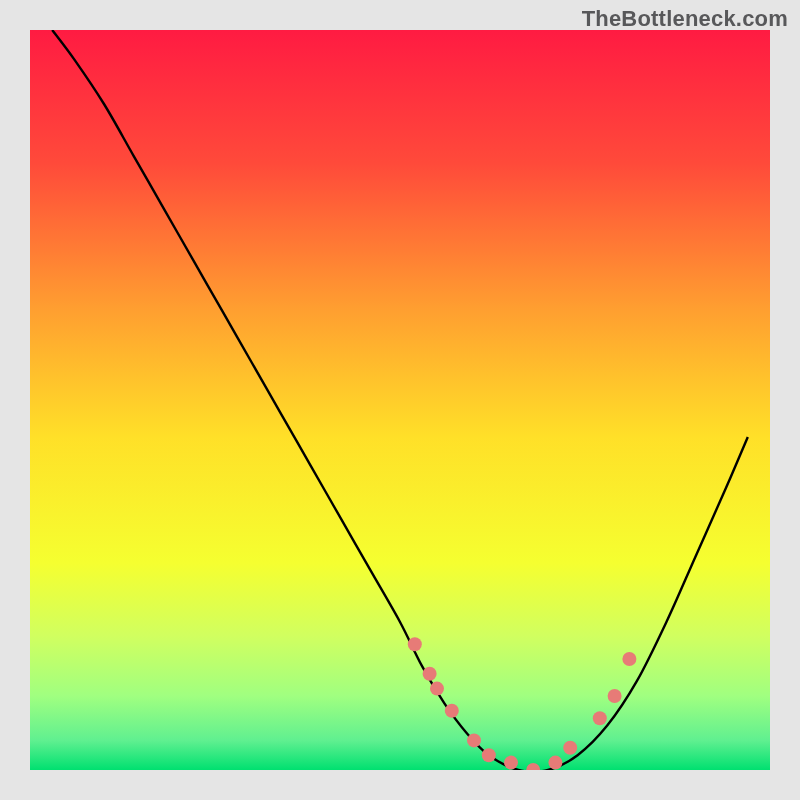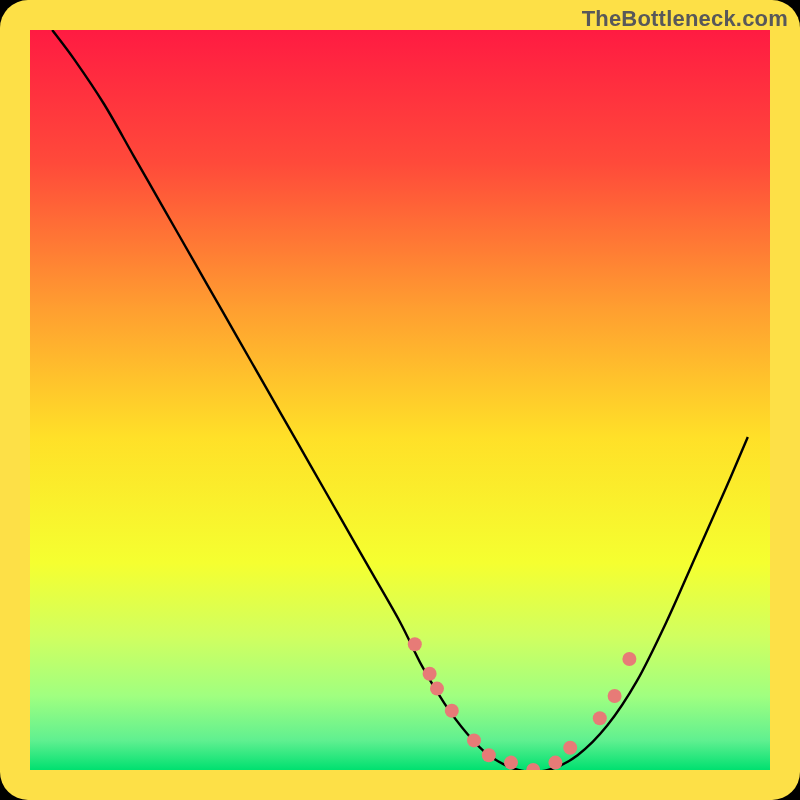--- a/index.html
+++ b/index.html
@@ -7,22 +7,21 @@
     padding: 0;
     width: 800px;
     height: 800px;
     background: #000;
     overflow: hidden;
   }
   .container {
     position: relative;
     width: 800px;
     height: 800px;
-    background: #fde047;
-    border-radius: 28px;
+    background: #e5e5e5;
   }
   .watermark {
     position: absolute;
     top: 6px;
     right: 12px;
     font-family: Arial, Helvetica, sans-serif;
     font-size: 22px;
     font-weight: 600;
     color: #58585a;
     letter-spacing: 0.2px;

